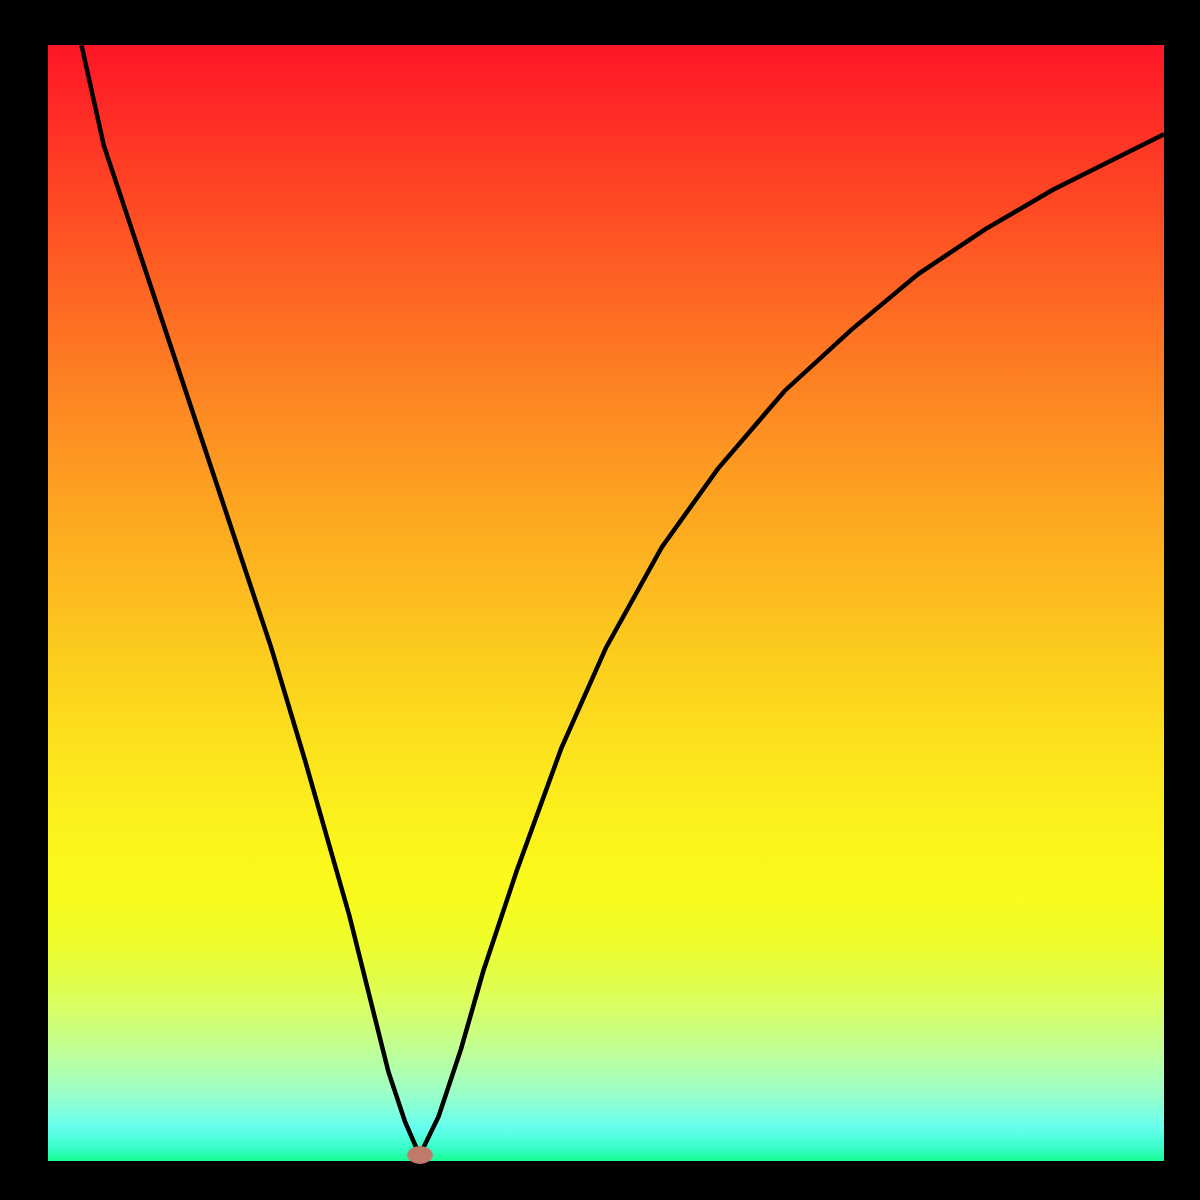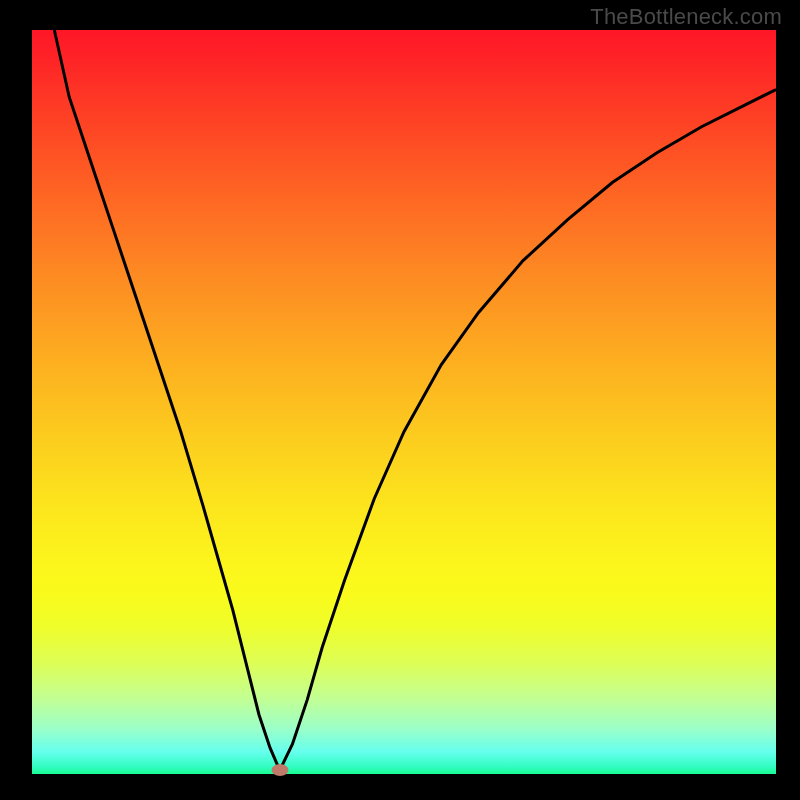--- a/index.html
+++ b/index.html
@@ -66,20 +66,19 @@
     height: 12px;
     border-radius: 50%;
     background: #c07a6a;
     transform: translate(-50%, -50%);
   }
 </style>
 </head>
 <body>
 
 <div class="frame">
-  <div class="watermark">TheBottleneck.com</div>
   <div class="plot-area">
     <svg class="curve-svg" viewBox="0 0 744 744" preserveAspectRatio="none">
       <path fill="none" vector-effect="non-scaling-stroke" stroke-width="3" d="M22.32 0.00 L37.20 66.96 L59.52 133.92 L81.84 200.88 L104.16 267.84 L126.48 334.80 L148.80 401.76 L171.12 476.16 L186.00 528.24 L200.88 580.32 L215.76 639.84 L226.92 684.48 L238.08 717.96 L247.75 740.28 L260.40 714.24 L275.28 669.60 L290.16 617.52 L312.48 550.56 L342.24 468.72 L372.00 401.76 L409.20 334.80 L446.40 282.72 L491.04 230.64 L535.68 189.72 L580.32 152.52 L624.96 122.76 L669.60 96.72 L714.24 74.40 L744.00 59.52" stroke="#000000"></path>
     </svg>
     <div class="marker" style="left: 247.752px; top: 740.28px; background: rgb(192, 122, 106);"></div>
   </div>
 </div>
 
 </body></html>

